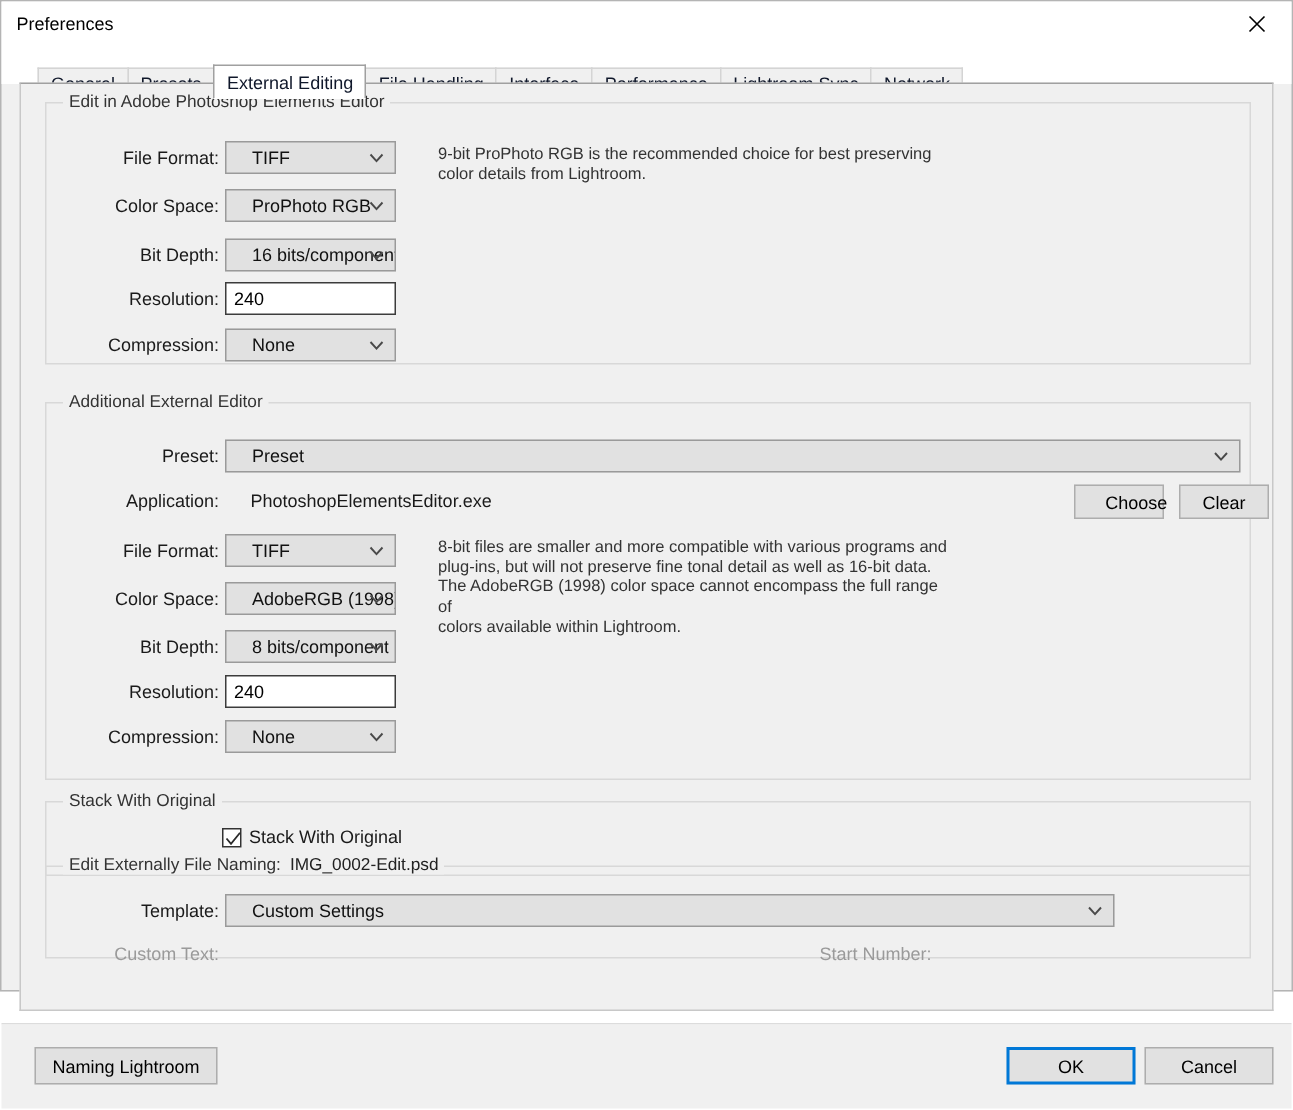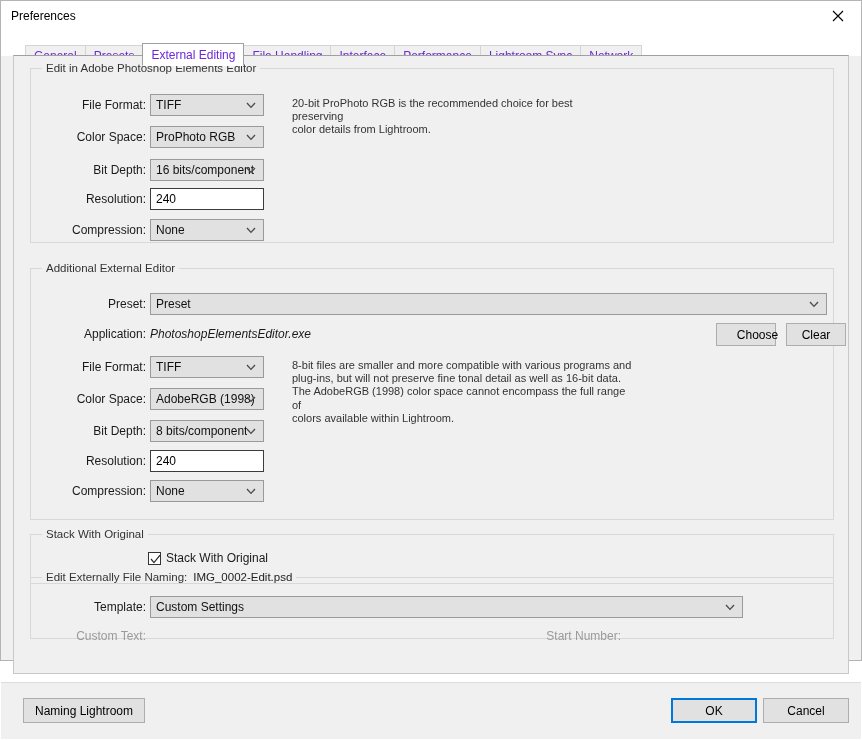--- a/index.html
+++ b/index.html
@@ -71,21 +71,21 @@
     height: 23px;
     display: flex;
     align-items: flex-end;
   }
   .tab {
     position: relative;
     height: 21px;
     line-height: 21px;
     padding: 0 8px;
     font-size: 12px;
-    color: #6d28d9;
+    color: #0f172a;
     background: #f0f0f0;
     border: 1px solid #d4d4d4;
     border-bottom: none;
     margin-right: -1px;
     cursor: default;
     white-space: nowrap;
     box-sizing: border-box;
   }
   .tab.active {
     background: #ffffff;
@@ -145,21 +145,21 @@
     position: absolute;
     height: 22px;
     background: #e1e1e1;
     border: 1px solid #9a9a9a;
     box-sizing: border-box;
     cursor: default;
     display: flex;
     align-items: center;
   }
   .combo .val {
-    padding-left: 5px;
+    padding-left: 17px;
     font-size: 12px;
     color: #111111;
     white-space: nowrap;
     overflow: hidden;
   }
   .combo .arrow {
     position: absolute;
     right: 7px;
     top: 0;
     bottom: 0;
@@ -332,40 +332,40 @@
       <div class="combo" style="left:119px; top:150px; width:114px;">
         <span class="val">None</span>
         <span class="arrow">
           <svg width="10" height="7" viewBox="0 0 10 7">
               <path d="M1 1 L5 5.4 L9 1" stroke="#4a4a4a" stroke-width="1.3" fill="none"></path>
             </svg>
         </span>
       </div>
 
       <div class="helptext" style="left:261px; top:28px; width:330px;">
-        <div>20-bit ProPhoto RGB is the recommended choice for best preserving</div>
+        <div>9-bit ProPhoto RGB is the recommended choice for best preserving</div>
         <div>color details from Lightroom.</div>
       </div>
     </div>
 
     <div class="group" style="left:16px; top:212px; width:804px; height:252px;">
       <div class="group-title">Additional External Editor</div>
 
       <div class="field-label" style="left:20px; top:28px; width:95px;">Preset:</div>
       <div class="combo" style="left:119px; top:24px; width:677px;">
         <span class="val">Preset</span>
         <span class="arrow">
           <svg width="10" height="7" viewBox="0 0 10 7">
               <path d="M1 1 L5 5.4 L9 1" stroke="#4a4a4a" stroke-width="1.3" fill="none"></path>
             </svg>
         </span>
       </div>
 
       <div class="field-label" style="left:20px; top:58px; width:95px;">Application:</div>
-      <div class="static-val" style="left:119px; top:58px;font-style:italic;">PhotoshopElementsEditor.exe</div>
+      <div class="static-val" style="left:136px; top:58px;">PhotoshopElementsEditor.exe</div>
       <div class="btn" style="left:685px; top:54px; width:60px;padding-left:23px;">
         <span>Choose</span>
       </div>
       <div class="btn" style="left:755px; top:54px; width:60px;">
         <span>Clear</span>
       </div>
 
       <div class="field-label" style="left:20px; top:91px; width:95px;">File Format:</div>
       <div class="combo" style="left:119px; top:87px; width:114px;">
         <span class="val">TIFF</span>

